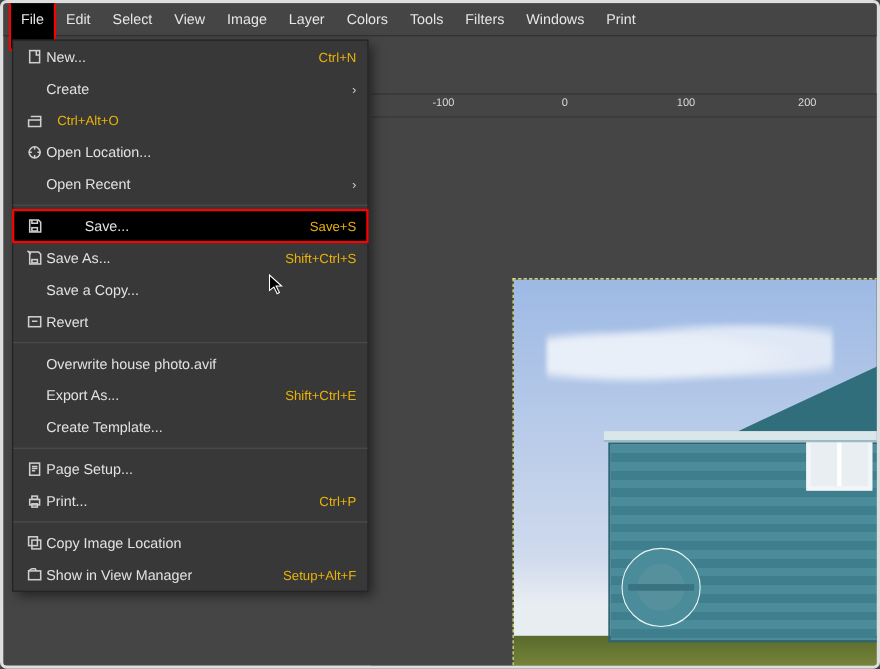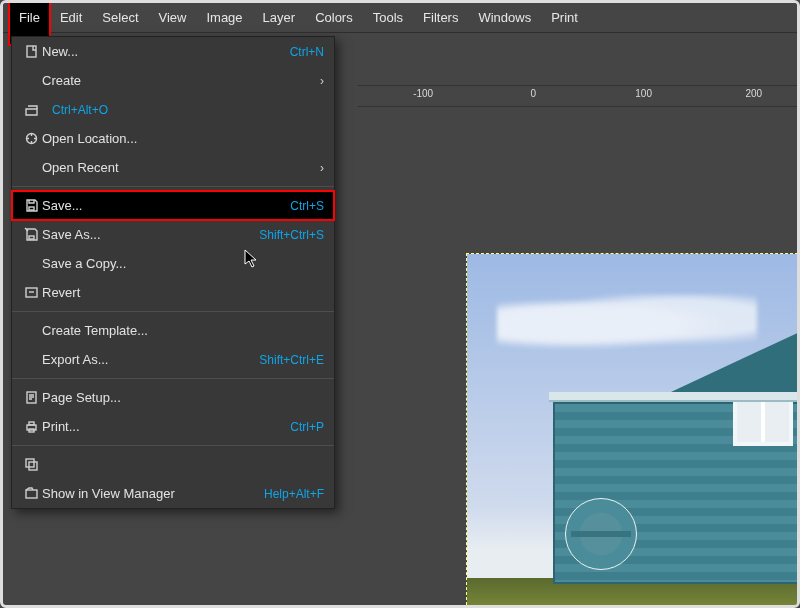--- a/index.html
+++ b/index.html
@@ -60,48 +60,49 @@
   }
   .dropdown .item .icon {
     width: 22px;
     display: flex;
     align-items: center;
     justify-content: center;
     color: #cfcfcf;
   }
   .dropdown .item .label { flex: 1; white-space: nowrap; }
   .dropdown .item .shortcut {
-    color: #0ea5e9;
+    color: #eab308;
     font-size: 12px;
     padding-left: 10px;
   }
   .dropdown .item .submenu-arrow {
     width: 10px; text-align: right; color: #cfcfcf; font-size: 12px;
   }
   .dropdown hr.sep {
     border: none;
     border-top: 1px solid #4e4e4e;
     margin: 4px 0;
   }
   .dropdown .item.hover {
     background: #000;
     outline: 2px solid #ff0000;
     outline-offset: -1px;
+    gap: 35px;
   }
   
   .cursor {
     position: absolute;
     z-index: 200;
     pointer-events: none;
   }
   
   .ruler {
     position: absolute;
     top: 82px;
-    left: 354px;
+    left: 334px;
     right: 0;
     height: 22px;
     background: #454545;
     border-top: 1px solid #333;
     border-bottom: 1px solid #333;
   }
   .ruler .tick-cont { position: relative; width: 100%; height: 100%; }
   .ruler .num {
     position: absolute;
     top: 2px;
@@ -254,21 +255,21 @@
     <hr class="sep">
     <div class="item hover">
       <span class="icon">
         <svg class="micon" viewBox="0 0 15 15">
           <path d="M3 2h8l2 2v9H3z"></path>
           <rect x="5" y="9" width="5" height="3"></rect>
           <path d="M5 2v3h5V2"></path>
         </svg>
       </span>
       <span class="label">Save...</span>
-      <span class="shortcut">Ctrl+S</span>
+      <span class="shortcut">Save+S</span>
     </div>
     <div class="item">
       <span class="icon">
         <svg class="micon" viewBox="0 0 15 15">
           <path d="M3 2h8l2 2v9H3z"></path>
           <rect x="5" y="9" width="5" height="3"></rect>
           <path d="M1 1l3 3"></path>
         </svg>
       </span>
       <span class="label">Save As...</span>
@@ -283,26 +284,30 @@
         <svg class="micon" viewBox="0 0 15 15">
           <rect x="2" y="3" width="11" height="9"></rect>
           <path d="M5 7h5"></path>
         </svg>
       </span>
       <span class="label">Revert</span>
     </div>
     <hr class="sep">
     <div class="item">
       <span class="icon"></span>
-      <span class="label">Create Template...</span>
+      <span class="label">Overwrite house photo.avif</span>
     </div>
     <div class="item">
       <span class="icon"></span>
       <span class="label">Export As...</span>
       <span class="shortcut">Shift+Ctrl+E</span>
+    </div>
+    <div class="item">
+      <span class="icon"></span>
+      <span class="label">Create Template...</span>
     </div>
     <hr class="sep">
     <div class="item">
       <span class="icon">
         <svg class="micon" viewBox="0 0 15 15">
           <rect x="3" y="2" width="9" height="11"></rect>
           <path d="M5 5h5M5 7h5M5 9h3"></path>
         </svg>
       </span>
       <span class="label">Page Setup...</span>
@@ -319,28 +324,29 @@
       <span class="shortcut">Ctrl+P</span>
     </div>
     <hr class="sep">
     <div class="item">
       <span class="icon">
         <svg class="micon" viewBox="0 0 15 15">
           <rect x="2" y="2" width="8" height="8"></rect>
           <rect x="5" y="5" width="8" height="8"></rect>
         </svg>
       </span>
+      <span class="label">Copy Image Location</span>
     </div>
     <div class="item">
       <span class="icon">
         <svg class="micon" viewBox="0 0 15 15">
           <rect x="2" y="4" width="11" height="8"></rect>
           <path d="M2 4l3-2h3l1 2"></path>
         </svg>
       </span>
       <span class="label">Show in View Manager</span>
-      <span class="shortcut">Help+Alt+F</span>
+      <span class="shortcut">Setup+Alt+F</span>
     </div>
   </div>
 
 <svg class="cursor" width="16" height="20" viewBox="0 0 16 20" style="left: 241px; top: 246px;">
   <path d="M1 1 L1 15 L5 12 L8 18 L10 17 L7 11 L12 11 Z" fill="#000" stroke="#fff" stroke-width="1"></path>
 </svg>
 
 </body></html>

